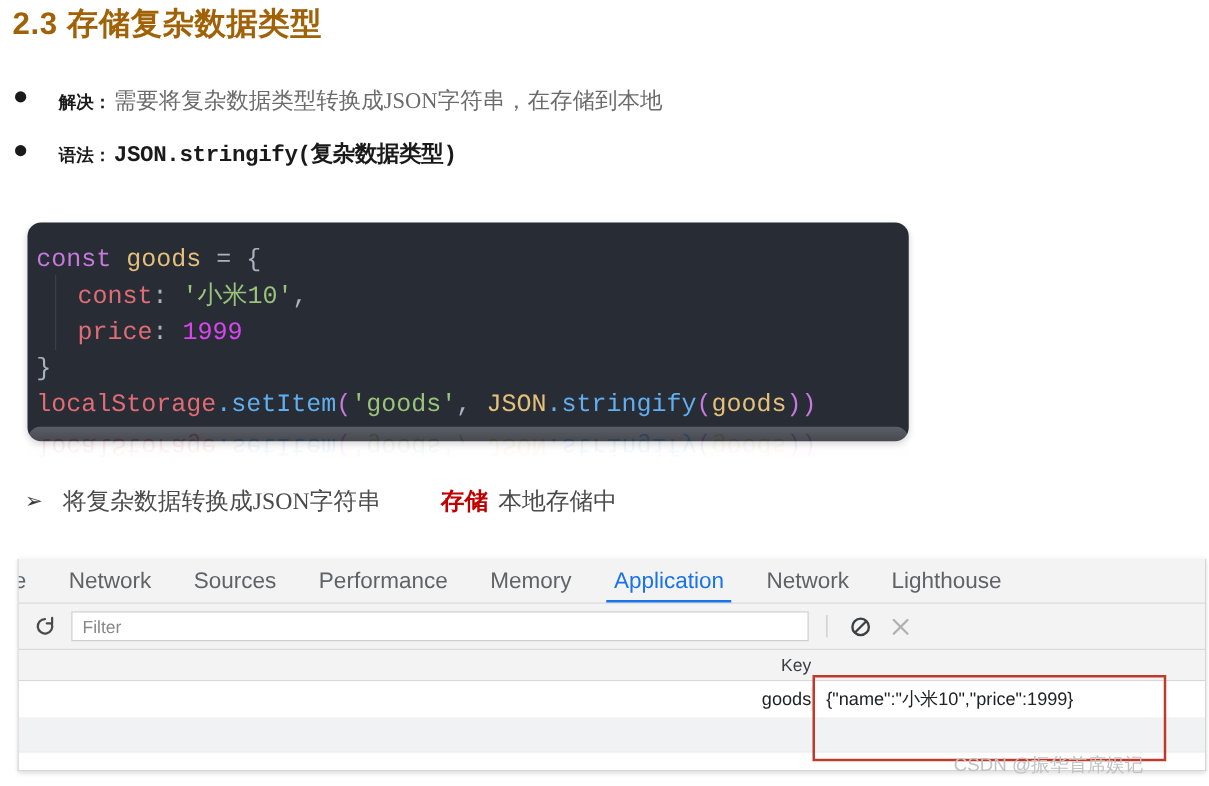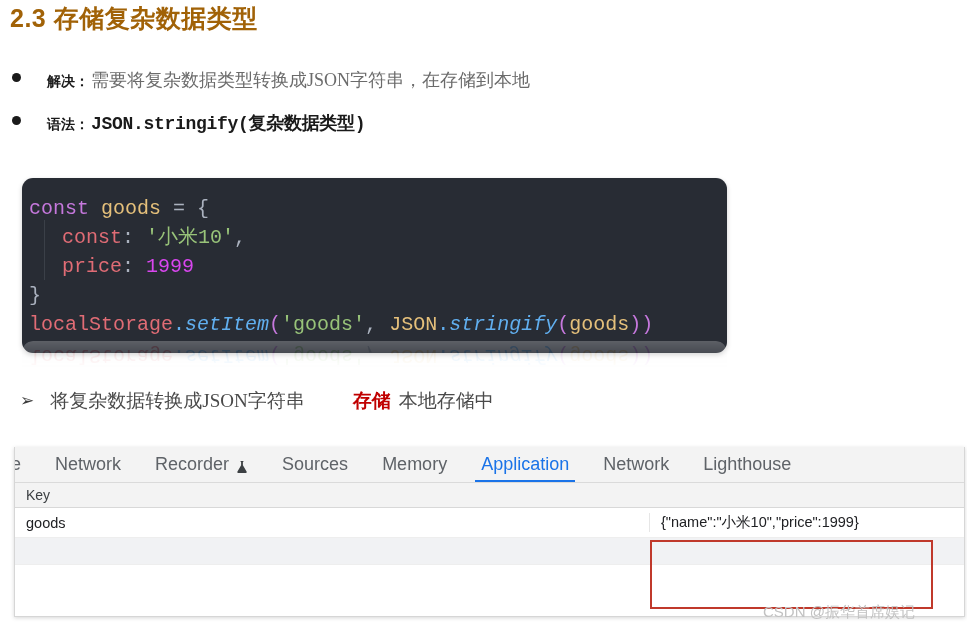--- a/index.html
+++ b/index.html
@@ -103,21 +103,21 @@
     height: 60px;
     background: #3b4048;
   }
   .tok-kw     { color: #c678dd; }
   .tok-var    { color: #e5c07b; }
   .tok-op     { color: #abb2bf; }
   .tok-punc   { color: #abb2bf; }
   .tok-prop   { color: #e06c75; }
   .tok-str    { color: #98c379; }
   .tok-num    { color: #d946ef; }
-  .tok-fn     { color: #61afef; font-style: italic; }
+  .tok-fn     { color: #61afef; }
   .tok-paren  { color: #c678dd; }
   .tok-dot    { color: #61afef; }
 
   
   .code-reflection {
     position: absolute;
     left: 22px;
     top: 341px;
     width: 705px;
     height: 44px;
@@ -254,21 +254,21 @@
   .dt-row {
     display: flex;
     height: 29px;
     align-items: center;
     font-size: 14.5px;
     color: #202124;
     background: #ffffff;
     border-bottom: 1px solid #eeeeee;
   }
   .dt-row.empty { height: 26px; background: #f1f2f4; }
-  .col-key   { width: 634px; padding-left: 11px; box-sizing: border-box; }
+  .col-key   { width: 634px; padding-left: 11px; box-sizing: border-box; text-align: right; }
   .col-value { flex: 1; padding-left: 11px; box-sizing: border-box; border-left: 1px solid #e6e6e6; }
   .dt-head .col-value { border-left: 1px solid #d8d8d8; }
 
   
   .red-box {
     position: absolute;
     left: 650px;
     top: 540px;
     width: 279px;
     height: 65px;
@@ -342,44 +342,63 @@
 <div class="devtools">
 
   <div class="dt-tabbar">
     <div class="dt-tab clipped">
         <span>ole</span>
       </div>
     <div class="dt-tab">
         <span>Network</span>
       </div>
     <div class="dt-tab">
-      <span>Recorder</span>
-      <span class="flask-icon">
-        <svg width="12" height="14" viewBox="0 0 12 14">
-            <path d="M4.6 1h2.8v1H6.9v3.2l3.5 6.1A1 1 0 0 1 9.5 13h-7a1 1 0 0 1-.87-1.7L5.1 5.2V2H4.6z" fill="#3c4043"></path>
-          </svg>
-      </span>
-    </div>
-    <div class="dt-tab">
         <span>Sources</span>
+      </div>
+    <div class="dt-tab">
+        <span>Performance</span>
       </div>
     <div class="dt-tab">
         <span>Memory</span>
       </div>
     <div class="dt-tab active">
         <span>Application</span>
       </div>
     <div class="dt-tab">
         <span>Network</span>
       </div>
     <div class="dt-tab">
         <span>Lighthouse</span>
       </div>
   </div>
 
+  <div class="dt-toolbar">
+    <div class="refresh-btn">
+      <svg width="18" height="18" viewBox="0 0 18 18">
+        <path d="M9 3.2a5.8 5.8 0 1 0 5.45 3.8" fill="none" stroke="#4a4a4a" stroke-width="1.8" stroke-linecap="round"></path>
+        <path d="M14.7 2.3v4.3h-4.3" fill="none" stroke="#4a4a4a" stroke-width="1.8" stroke-linecap="round" stroke-linejoin="round"></path>
+      </svg>
+    </div>
+    <div class="dt-filter">
+      <span>Filter</span>
+    </div>
+    <div class="tb-sep"></div>
+    <div class="clear-btn">
+      <svg width="17" height="17" viewBox="0 0 17 17">
+        <circle cx="8.5" cy="8.5" r="6.6" fill="none" stroke="#3c4043" stroke-width="1.9"></circle>
+        <line x1="4" y1="13" x2="13" y2="4" stroke="#3c4043" stroke-width="1.9"></line>
+      </svg>
+    </div>
+    <div class="close-btn">
+      <svg width="15" height="15" viewBox="0 0 15 15">
+        <line x1="2" y1="2" x2="13" y2="13" stroke="#b0b0b0" stroke-width="1.8" stroke-linecap="round"></line>
+        <line x1="13" y1="2" x2="2" y2="13" stroke="#b0b0b0" stroke-width="1.8" stroke-linecap="round"></line>
+      </svg>
+    </div>
+  </div>
 
   <div class="dt-table">
     <div class="dt-head">
       <div class="col-key">Key</div>
     </div>
     <div class="dt-row">
       <div class="col-key">goods</div>
       <div class="col-value">{"name":"小米10","price":1999}</div>
     </div>
     <div class="dt-row empty">

